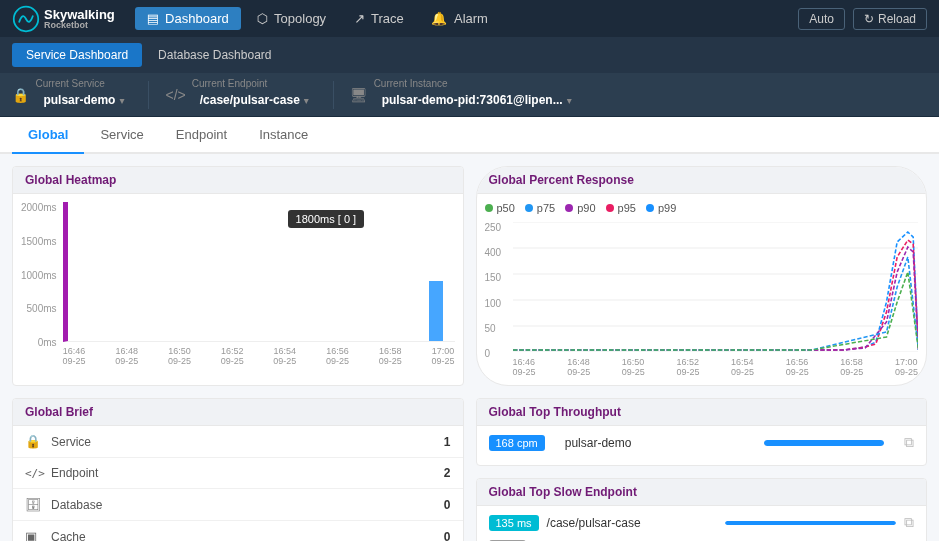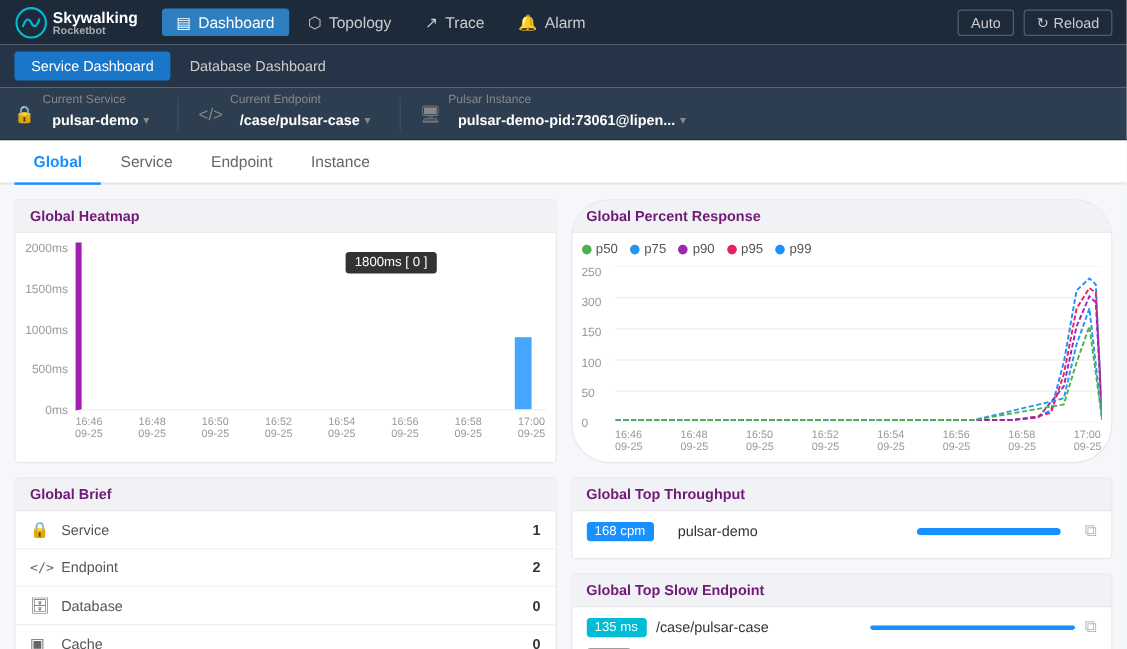--- a/index.html
+++ b/index.html
@@ -155,21 +155,21 @@
       <div class="toolbar-select">
         <span class="toolbar-value">/case/pulsar-case</span>
         <span class="chevron">▾</span>
       </div>
     </div>
   </div>
   <div class="toolbar-divider"></div>
   <div class="toolbar-item">
     <span class="toolbar-icon">🖥</span>
     <div>
-      <div class="toolbar-label">Pulsar Instance</div>
+      <div class="toolbar-label">Current Instance</div>
       <div class="toolbar-select">
         <span class="toolbar-value">pulsar-demo-pid:73061@lipen...</span>
         <span class="chevron">▾</span>
       </div>
     </div>
   </div>
 </div>
 
 <div class="tabs">
   <div class="tab active">Global</div>
@@ -232,21 +232,21 @@
           <span>p95</span>
         </div>
         <div class="legend-item">
           <span class="legend-dot" style="background:#1890ff;"></span>
           <span>p99</span>
         </div>
       </div>
       <div class="chart-area">
         <div class="chart-y">
           <span>250</span>
-          <span>300</span>
+          <span>400</span>
           <span>150</span>
           <span>100</span>
           <span>50</span>
           <span>0</span>
         </div>
         <div class="chart-svg-wrap">
           <svg width="100%" height="130" viewBox="0 0 380 130" preserveAspectRatio="none">
 
             <line x1="0" y1="0" x2="380" y2="0" stroke="#eee" stroke-width="1"></line>
             <line x1="0" y1="26" x2="380" y2="26" stroke="#eee" stroke-width="1"></line>

